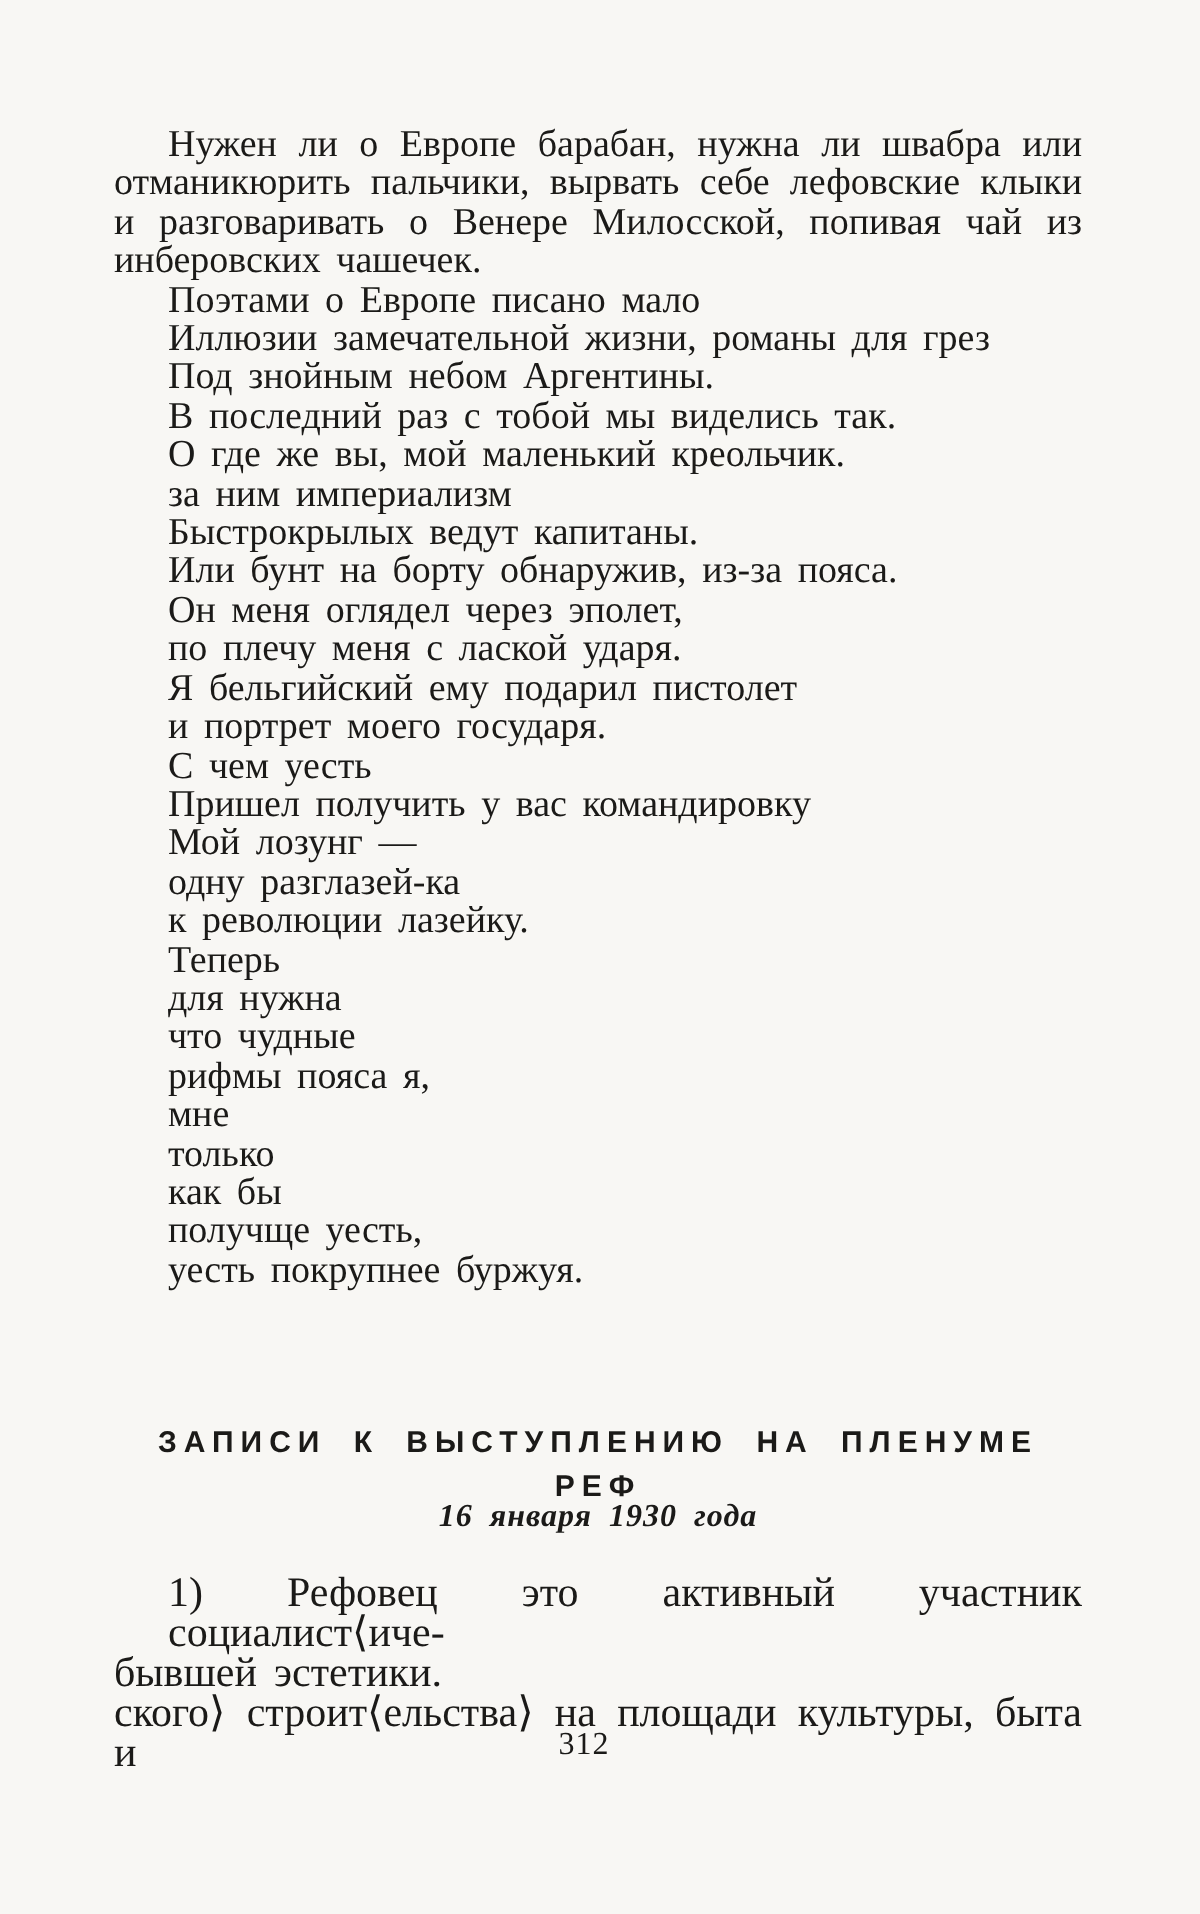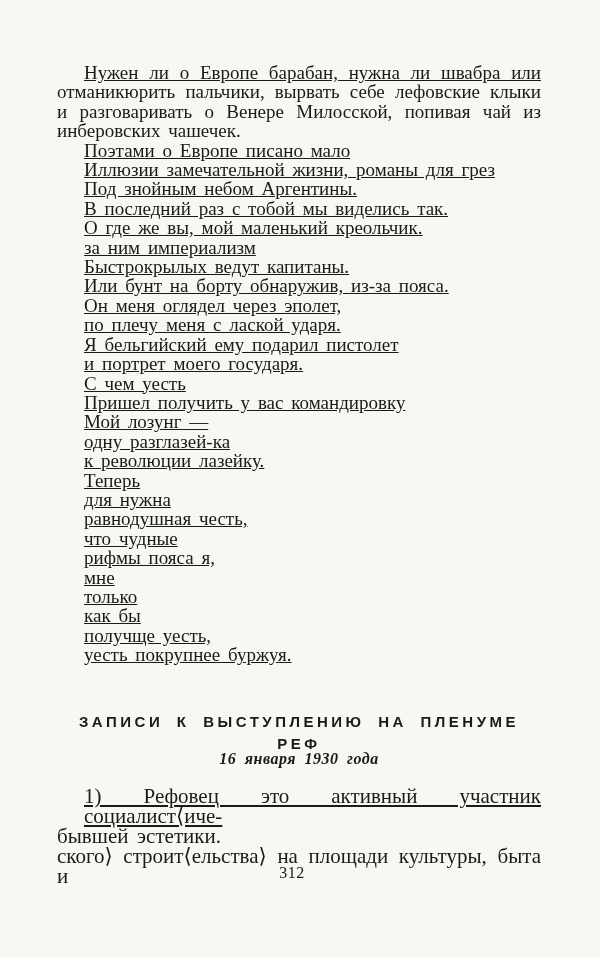--- a/index.html
+++ b/index.html
@@ -22,21 +22,20 @@
     width: 484px;
     font-size: 19px;
     line-height: 19.4px;
     word-spacing: 0.16em;
   }
   .line {
     white-space: normal;
   }
   .line.indent {
     padding-left: 27px;
-    text-decoration: underline;
   }
   .line.justify {
     text-align: justify;
     text-align-last: justify;
     text-justify: inter-word;
   }
   .heading-block {
     position: absolute;
     left: 57px;
     top: 711px;
@@ -106,21 +105,20 @@
         <div class="line indent">по плечу меня с лаской ударя.</div>
         <div class="line indent">Я бельгийский ему подарил пистолет</div>
         <div class="line indent">и портрет моего государя.</div>
         <div class="line indent">С чем уесть</div>
         <div class="line indent">Пришел получить у вас командировку</div>
         <div class="line indent">Мой лозунг —</div>
         <div class="line indent">одну разглазей-ка</div>
         <div class="line indent">к революции лазейку.</div>
         <div class="line indent">Теперь</div>
         <div class="line indent">для нужна</div>
-        <div class="line indent">равнодушная честь,</div>
         <div class="line indent">что чудные</div>
         <div class="line indent">рифмы пояса я,</div>
         <div class="line indent">мне</div>
         <div class="line indent">только</div>
         <div class="line indent">как бы</div>
         <div class="line indent">получще уесть,</div>
         <div class="line indent">уесть покрупнее буржуя.</div>
       </div>
   </div>
 

